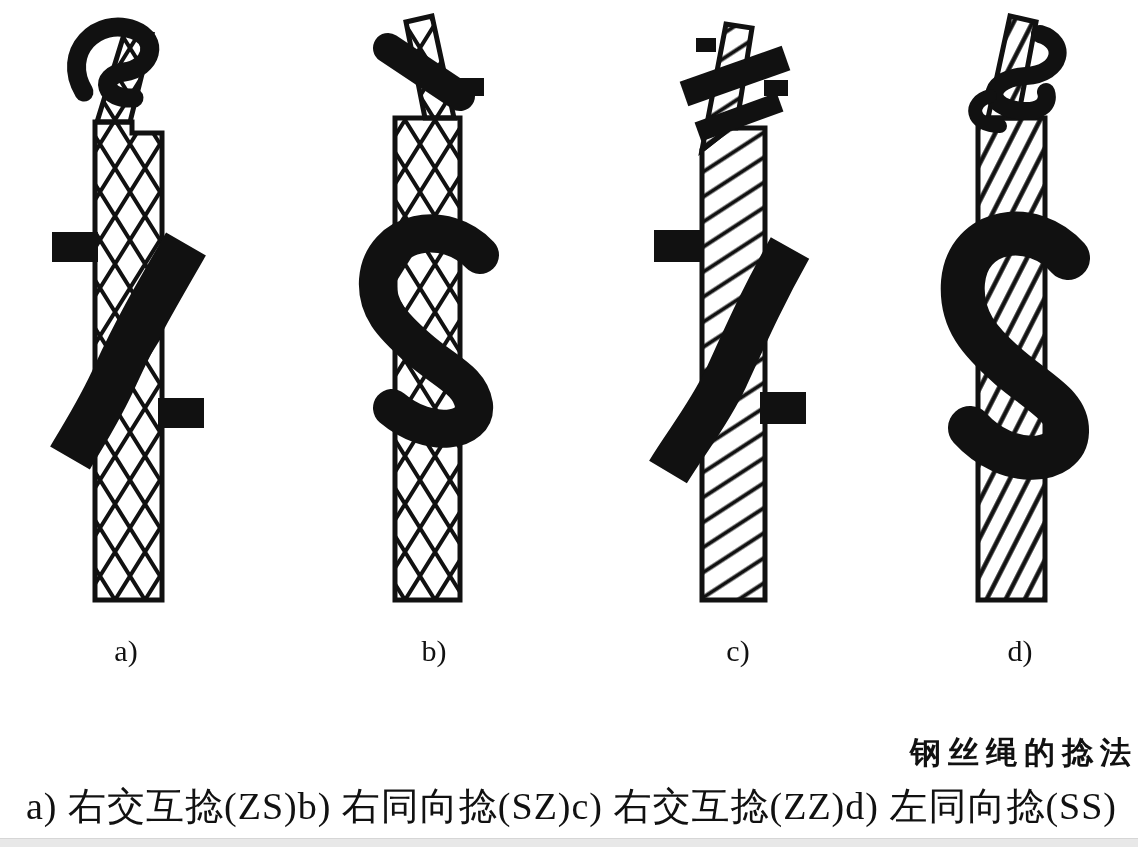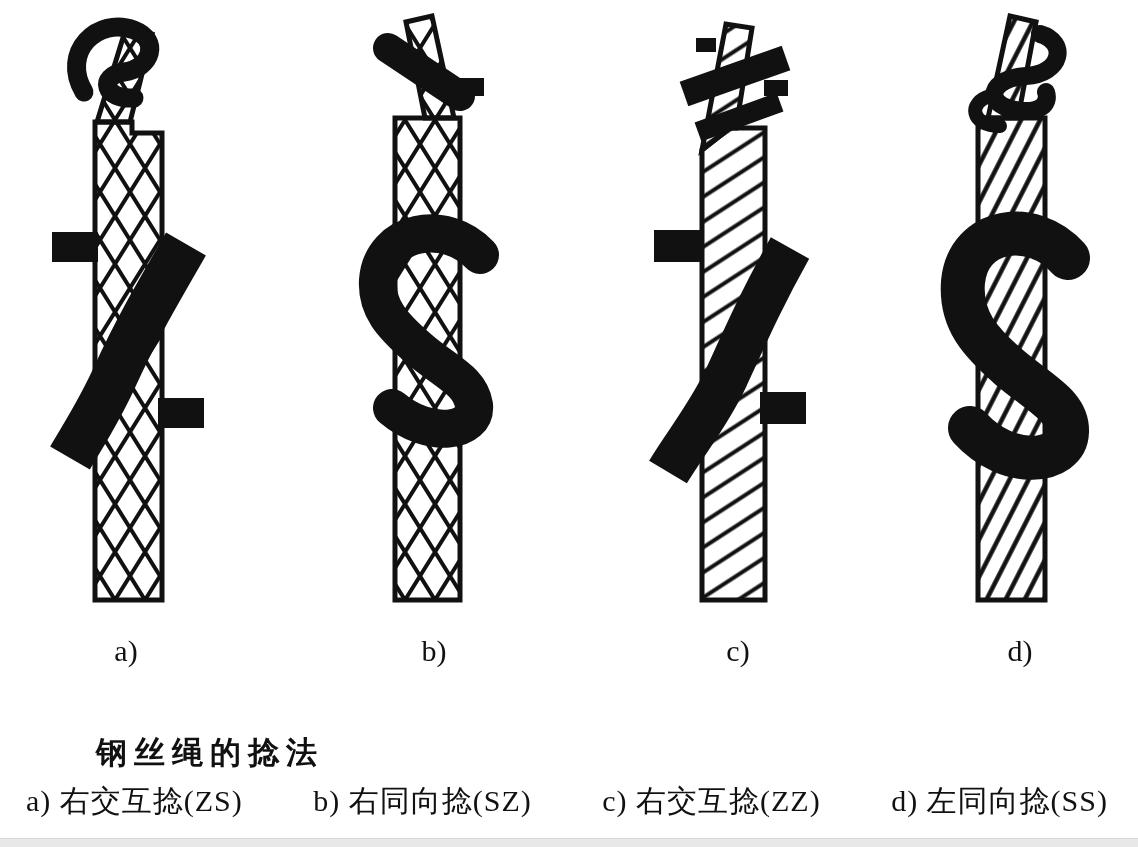--- a/index.html
+++ b/index.html
@@ -2,24 +2,24 @@
 <html><head>
 <meta charset="utf-8">
 <style>
   html,body{margin:0;padding:0;background:#fff;}
   .page{position:relative;width:1138px;height:847px;background:#ffffff;overflow:hidden;
         font-family:"Liberation Serif","DejaVu Serif",serif;color:#111;}
   .rope{position:absolute;top:0;}
   .plabel{position:absolute;top:634px;width:64px;text-align:center;
           font-size:30px;color:#111;}
   .ftitle{position:absolute;top:732px;left:0;width:1138px;box-sizing:border-box;
-          padding-left:96px;text-align:left;font-size:31px;font-weight:bold;
+          padding-left:96px;text-align:right;font-size:31px;font-weight:bold;
           letter-spacing:7px;color:#111;}
   .fcap{position:absolute;top:781px;left:26px;right:30px;display:flex;
-        justify-content:space-between;font-size:30px;white-space:nowrap;color:#111;}
+        justify-content:space-between;font-size:38px;white-space:nowrap;color:#111;}
   .fcap span{letter-spacing:1px;}
   .divider{position:absolute;left:0;right:0;top:838px;height:9px;
            background:#e8e8e8;border-top:1px solid #d6d6d6;}
 </style>
 </head>
 <body>
 
 <div class="page">
 
   <svg class="rope" style="left:40px" width="220" height="620" viewBox="0 0 220 620">

